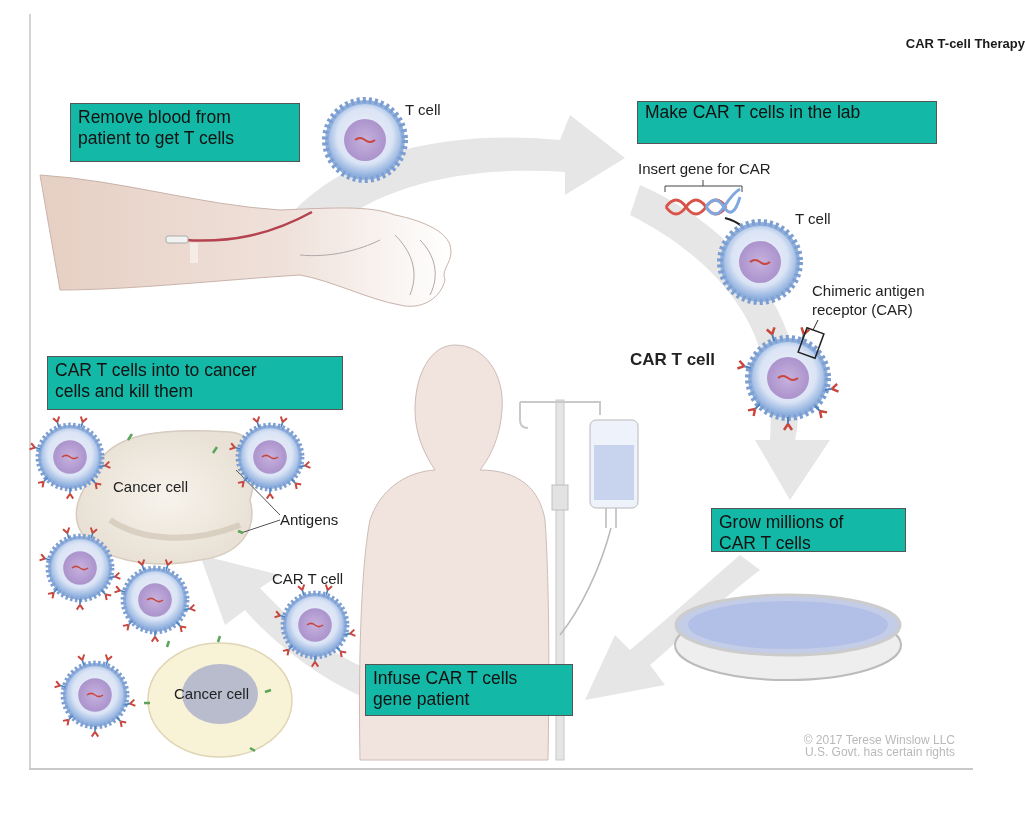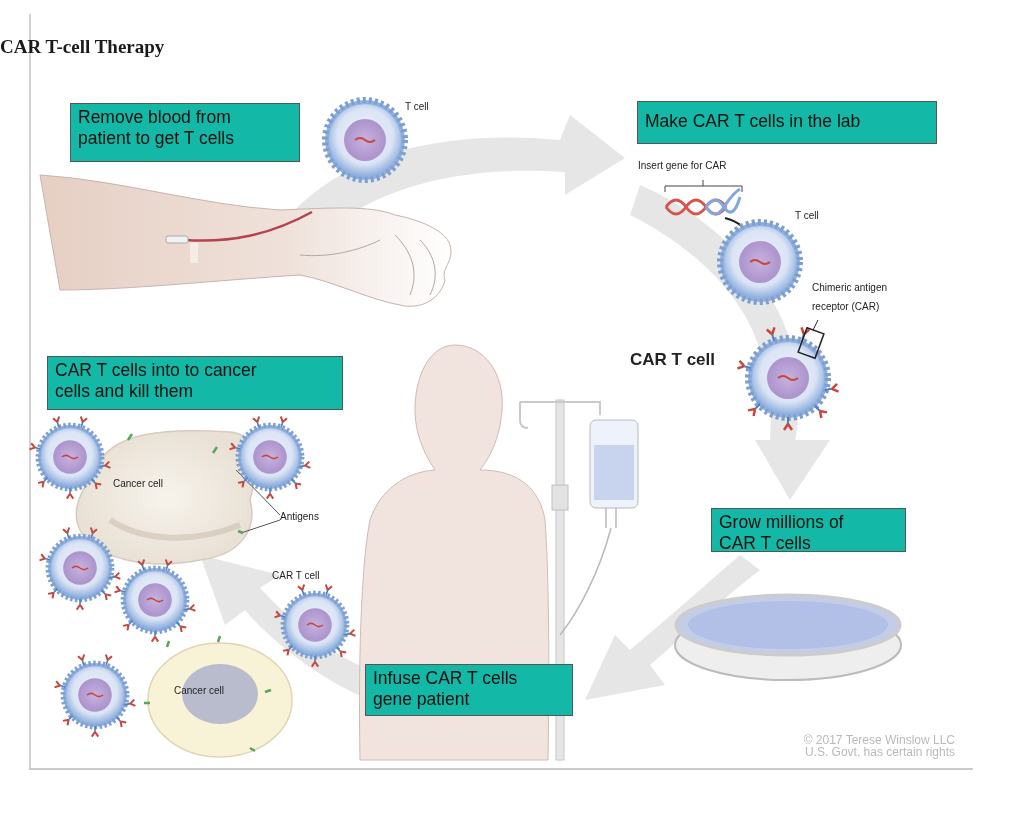--- a/index.html
+++ b/index.html
@@ -1,22 +1,22 @@
 <!DOCTYPE html>
 <html><head>
 <meta charset="utf-8">
 <style>
   html,body{margin:0;padding:0;background:#ffffff;}
   body{width:1025px;height:813px;position:relative;overflow:hidden;font-family:"Liberation Sans",sans-serif;}
   #stage{position:absolute;left:0;top:0;width:1025px;height:813px;}
   .frame-left{position:absolute;left:29px;top:14px;width:2px;height:756px;background:#d4d4d4;}
   .frame-bottom{position:absolute;left:29px;top:768px;width:944px;height:2px;background:#c9c9c9;}
-  .title{position:absolute;left:0;top:36px;width:1025px;text-align:left;font-weight:bold;font-size:19px;color:#1a1a1a;font-family:Liberation Serif, serif;}
+  .title{position:absolute;left:0;top:36px;width:1025px;text-align:right;font-weight:bold;font-size:13px;color:#1a1a1a;}
   .step{position:absolute;background:#14b8a6;border:1.5px solid #555;font-weight:normal;color:#111;font-size:17.5px;line-height:21px;padding:3px 7px;box-sizing:border-box;}
-  .lbl{position:absolute;font-size:10px;color:#222;white-space:nowrap;}
+  .lbl{position:absolute;font-size:15px;color:#222;white-space:nowrap;}
   .lbl-bold{position:absolute;font-size:17px;font-weight:bold;color:#222;white-space:nowrap;}
   .copy{position:absolute;font-size:12px;color:#b9b9b9;text-align:right;line-height:12px;}
 </style>
 </head>
 <body>
 
 <div id="stage">
   <div class="frame-left"></div>
   <div class="frame-bottom"></div>
 
@@ -152,21 +152,21 @@
       </g>
   </svg>
 
   <div class="title">CAR T-cell Therapy</div>
 
   <div class="step" style="left:70px;top:103px;width:230px;height:59px;">
     <div>Remove blood from</div>
     <div>patient to get T cells</div>
   </div>
 
-  <div class="step" style="left:637px;top:101px;width:300px;height:43px;padding-top:9px;">
+  <div class="step" style="left:637px;top:101px;width:300px;height:43px;padding-top:0;">
     <div>Make CAR T cells in the lab</div>
   </div>
 
   <div class="step" style="left:711px;top:508px;width:195px;height:44px;">
     <div>Grow millions of</div>
     <div>CAR T cells</div>
   </div>
 
   <div class="step" style="left:365px;top:664px;width:208px;height:52px;">
     <div>Infuse CAR T cells</div>

